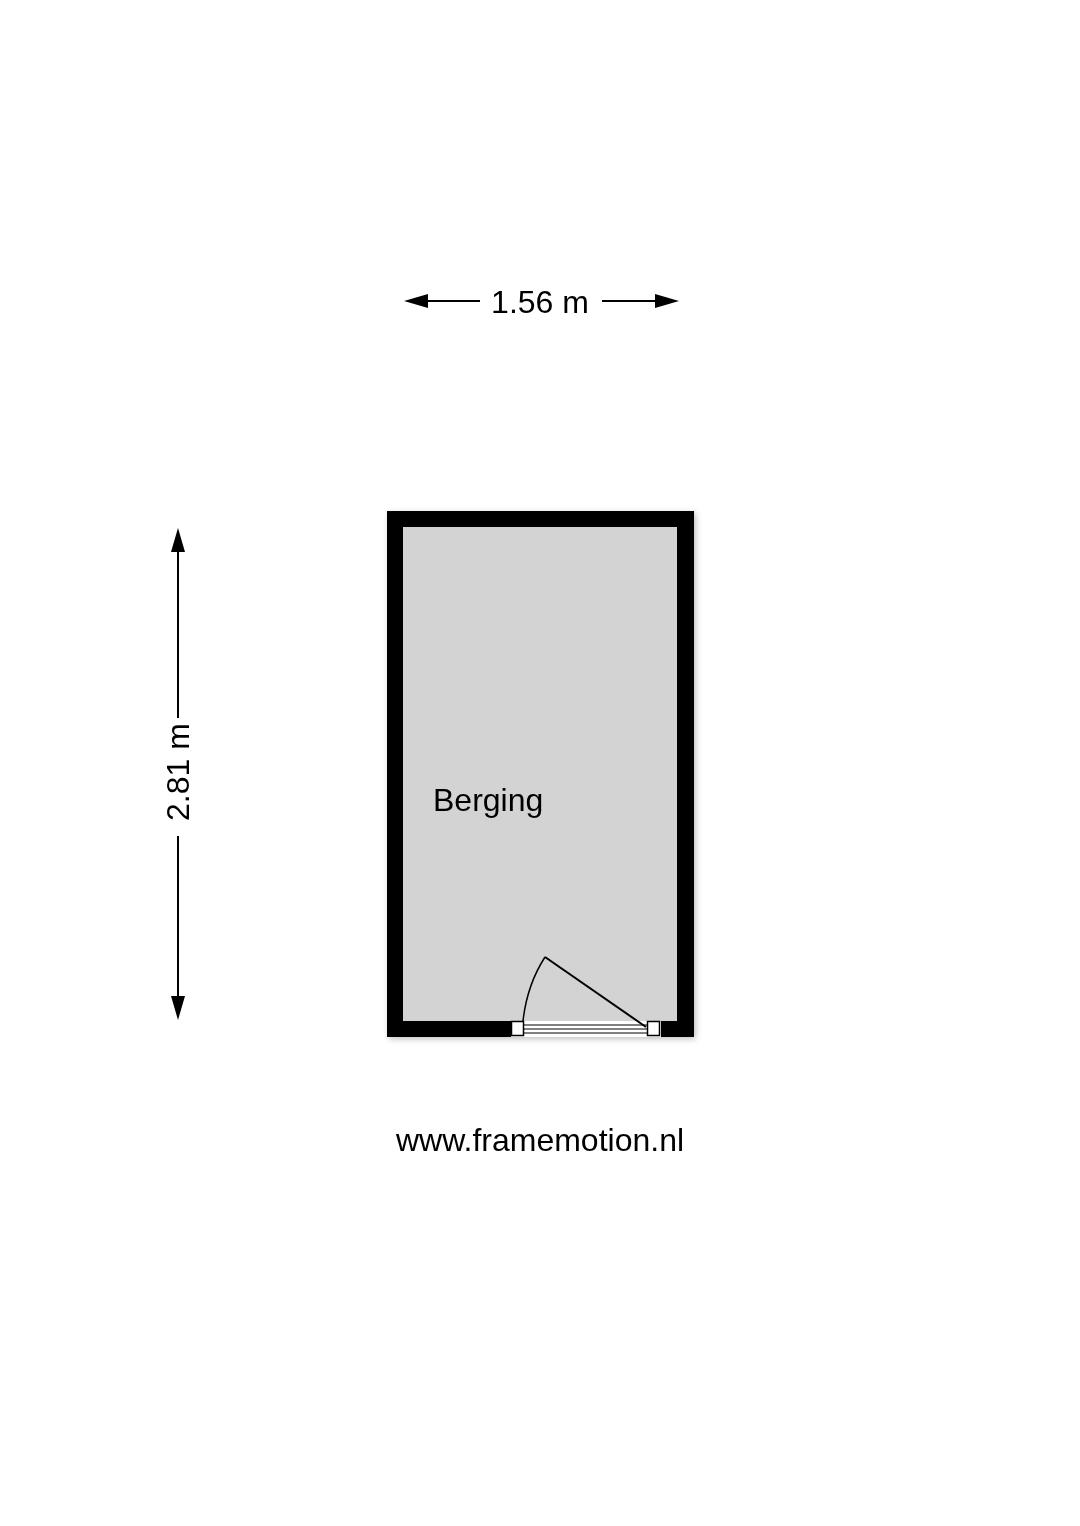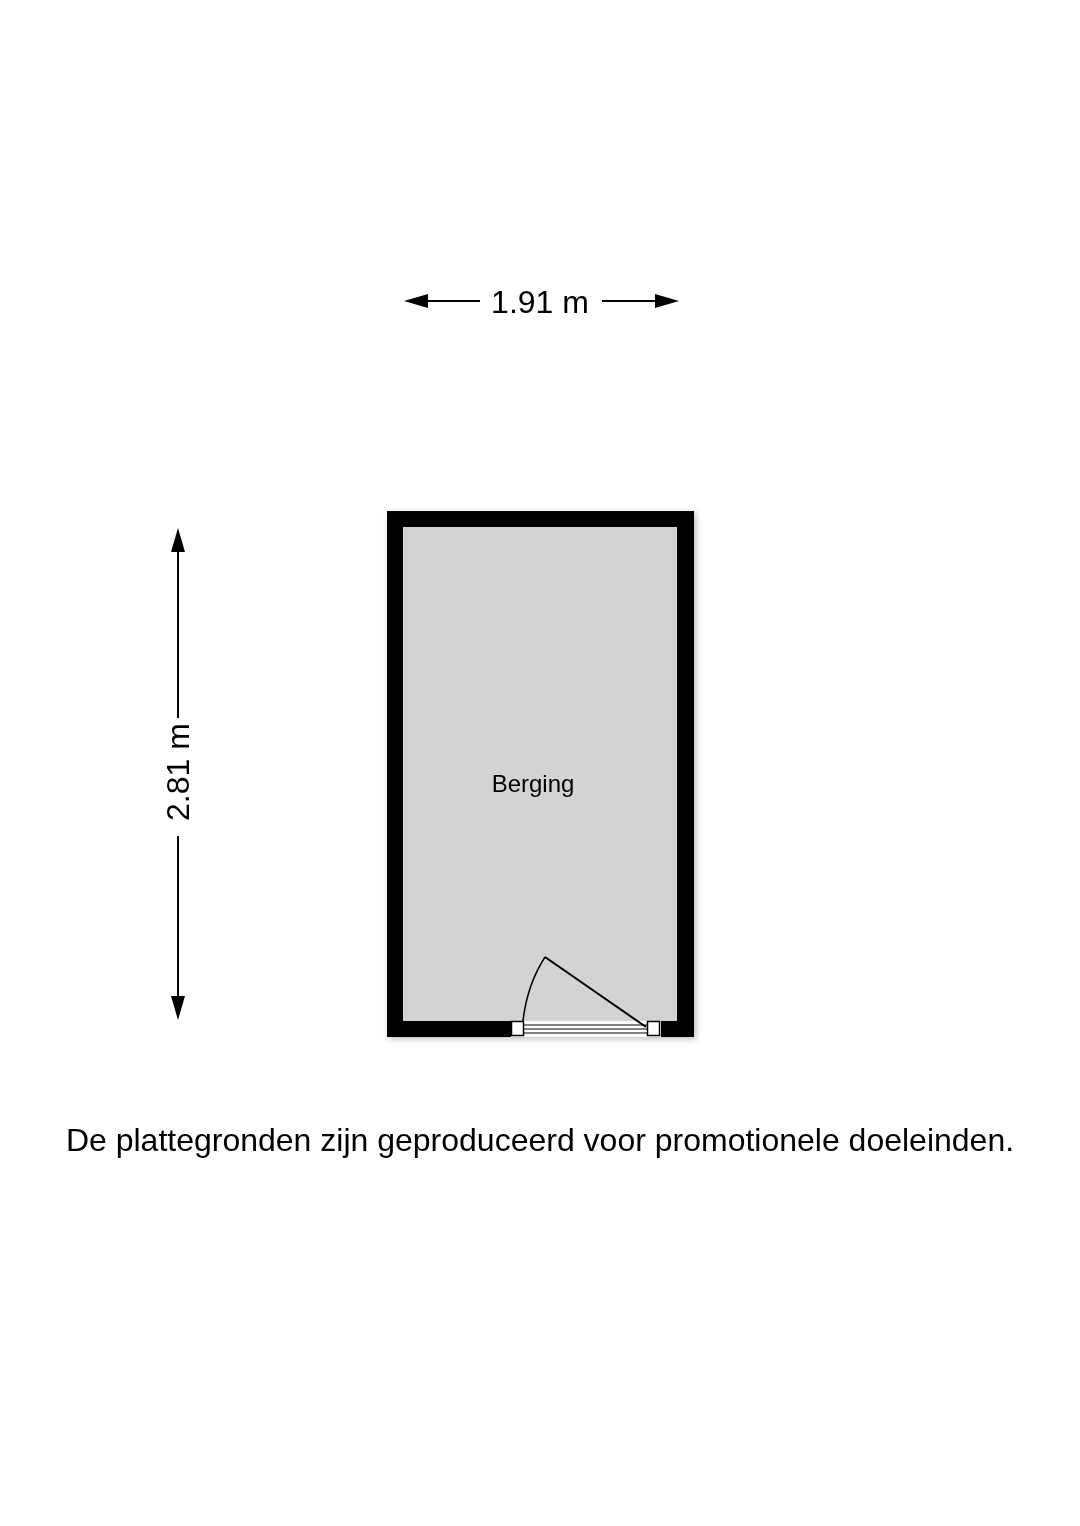--- a/index.html
+++ b/index.html
@@ -3,22 +3,22 @@
 <meta charset="utf-8">
 <style>
   html, body { margin: 0; padding: 0; background: #ffffff; }
   body { width: 1080px; height: 1526px; position: relative; overflow: hidden;
          font-family: "Liberation Sans", sans-serif; color: #000; }
   .abs { position: absolute; }
   .dim-h-label { position: absolute; left: 480px; top: 282px; width: 120px; text-align: center;
                  font-size: 32px; line-height: 40px; }
   .dim-v-label { position: absolute; left: 118px; top: 752px; width: 120px; text-align: center;
                  font-size: 32px; line-height: 40px; transform: rotate(-90deg); transform-origin: center; }
-  .room-label { position: absolute; left: 433px; top: 764px; width: 200px; text-align: center;
-                font-size: 24px; line-height: 40px; }
+  .room-label { position: absolute; left: 433px; top: 780px; width: 200px; text-align: left;
+                font-size: 32px; line-height: 40px; }
   .footer { position: absolute; left: 0; top: 1120px; width: 1080px; text-align: center;
             font-size: 32px; line-height: 40px; }
 </style>
 </head>
 <body>
 
 <svg class="abs" width="1080" height="1526" style="left:0;top:0;">
   <defs>
     <filter id="shadow" x="-10%" y="-10%" width="120%" height="120%">
       <feGaussianBlur in="SourceAlpha" stdDeviation="3"></feGaussianBlur>
@@ -57,19 +57,19 @@
     <rect x="511.5" y="1021.5" width="12" height="14" fill="#fff" stroke="#000" stroke-width="1.5"></rect>
     <rect x="647.5" y="1021.5" width="12" height="14" fill="#fff" stroke="#000" stroke-width="1.5"></rect>
     <line x1="524" y1="1025" x2="647" y2="1025" stroke="#000" stroke-width="1"></line>
     <line x1="524" y1="1029" x2="647" y2="1029" stroke="#000" stroke-width="1"></line>
     <line x1="524" y1="1033" x2="647" y2="1033" stroke="#000" stroke-width="1"></line>
     <line x1="545" y1="957" x2="646" y2="1027" stroke="#000" stroke-width="2"></line>
     <path d="M 545 957 Q 527 985 523 1021" fill="none" stroke="#000" stroke-width="1.5"></path>
   </g>
 </svg>
 
-<div class="dim-h-label">1.91 m</div>
+<div class="dim-h-label">1.56 m</div>
 <div class="dim-v-label">2.81 m</div>
 <div class="room-label">Berging</div>
 
 <div class="footer">
-  <div>De plattegronden zijn geproduceerd voor promotionele doeleinden.</div>
+  <div>www.framemotion.nl</div>
 </div>
 
 </body></html>

